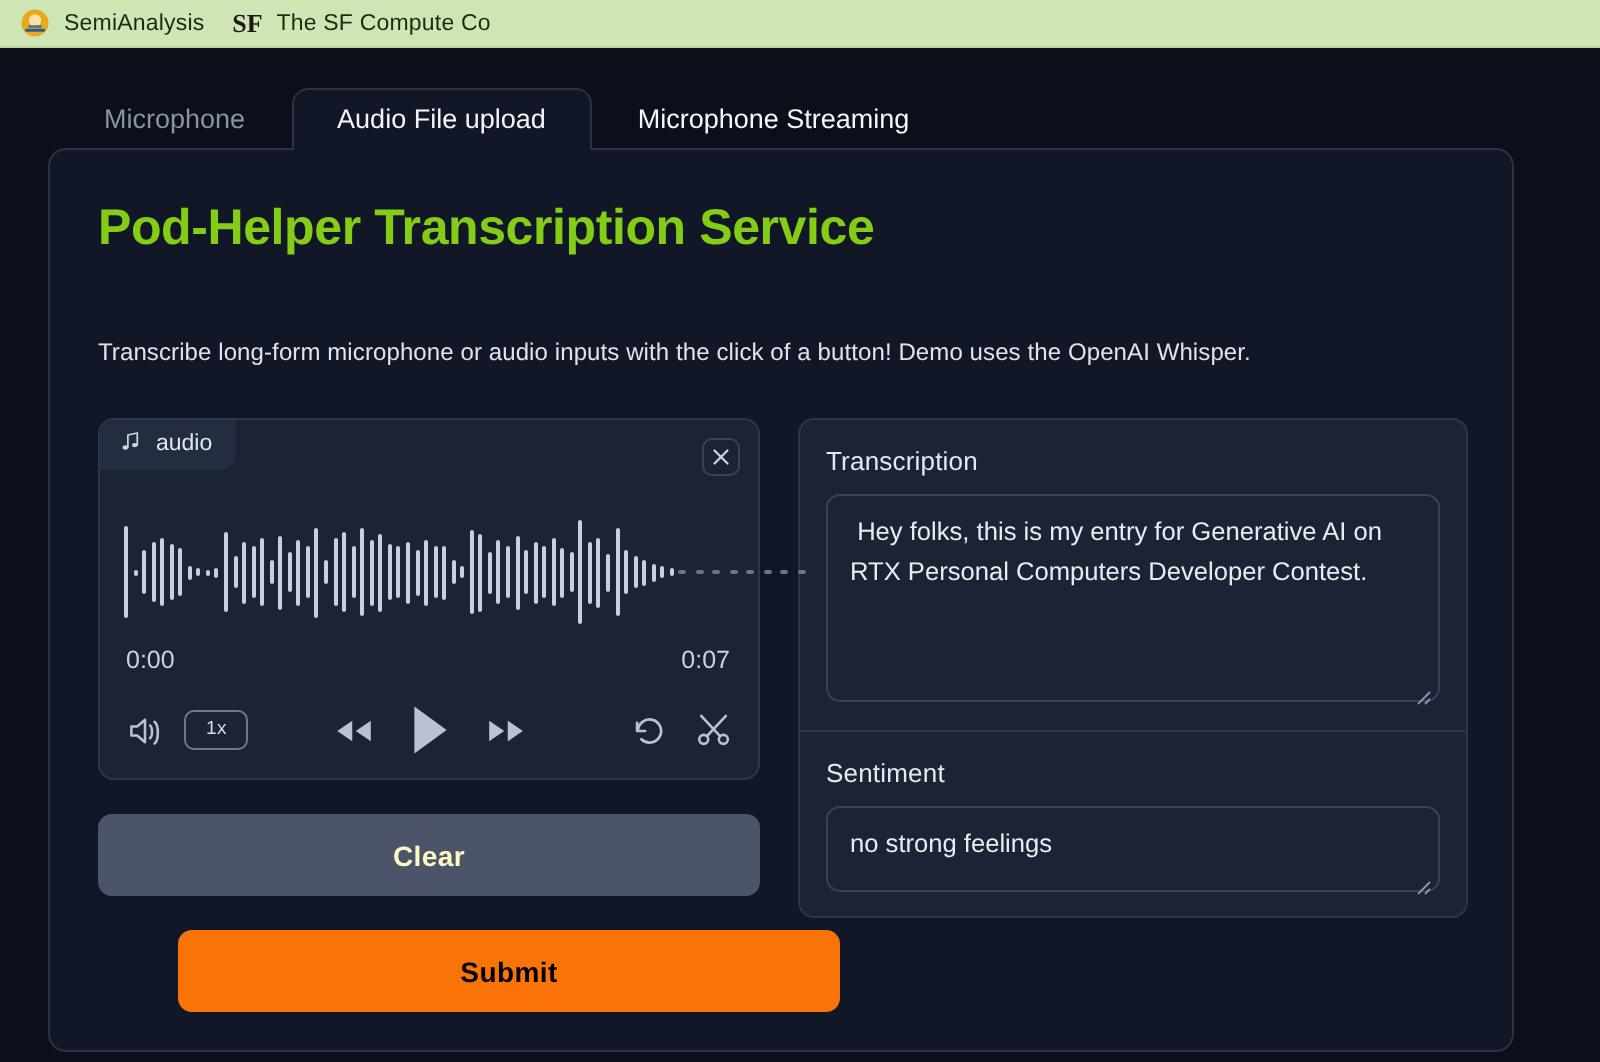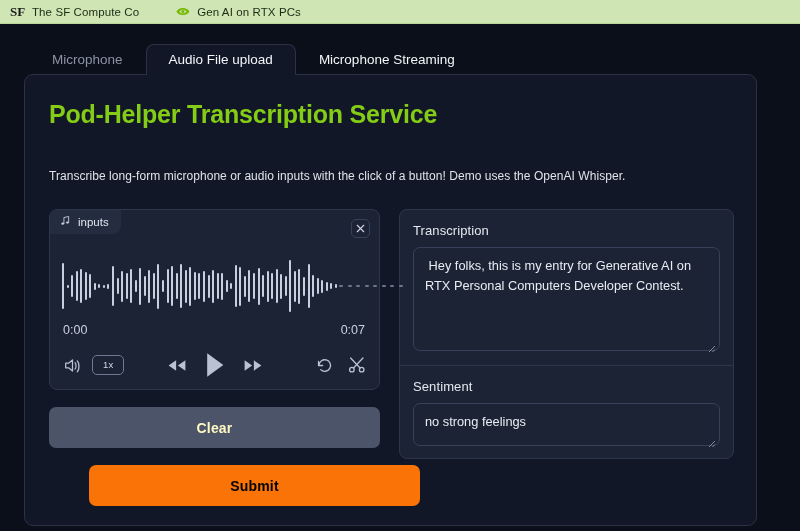--- a/index.html
+++ b/index.html
@@ -297,38 +297,39 @@
     height: 1px;
     background: #2e3649;
     margin: 14px -13px 13px -13px;
   }
 </style>
 </head>
 <body>
 
 <div id="bookmark-bar">
 
+  <div class="bookmark">
+    <span class="bm-icon">
+      <svg width="15" height="15" viewBox="0 0 16 16">
+        <circle cx="8" cy="8" r="7.2" fill="#e8a91c"></circle>
+        <circle cx="8" cy="6.6" r="3.3" fill="#fbe2a0"></circle>
+        <rect x="2.6" y="11.0" width="10.8" height="1.7" rx="0.8" fill="#2f5d8a"></rect>
+        <rect x="4.3" y="9.2" width="7.4" height="1.3" rx="0.6" fill="#3e74a8"></rect>
+      </svg>
+    </span>
+    <span class="bookmark-label">SemiAnalysis</span>
+  </div>
 
   <div class="bookmark">
     <span class="bm-icon">
       <span class="sf-mark">SF</span>
     </span>
     <span class="bookmark-label">The SF Compute Co</span>
   </div>
 
-  <div class="bookmark" style="margin-left:22px;">
-    <span class="bm-icon">
-      <svg width="16" height="11" viewBox="0 0 22 14">
-        <path d="M2 7 C5 2.2 10 1.2 14.5 2.3 C18.5 3.3 20.5 5.5 21 7 C20.2 9.4 16.5 12.2 11.5 12.2 C6.5 12.2 3.2 9.8 2 7 Z" fill="#76b900"></path>
-        <path d="M6.5 7 C8.2 4.6 11.6 4.0 14.2 5.1 C16.2 6.0 17 7.0 17 7 C16.2 8.4 13.7 9.8 11 9.8 C8.6 9.8 7.1 8.5 6.5 7 Z" fill="#cfe5b4"></path>
-        <ellipse cx="11.6" cy="7" rx="2.3" ry="2.3" fill="#76b900"></ellipse>
-      </svg>
-    </span>
-    <span class="bookmark-label">Gen AI on RTX PCs</span>
-  </div>
 
 </div>
 
 <div id="page">
 
   <div id="tab-strip">
     <div class="tab">Microphone</div>
     <div class="tab active">Audio File upload</div>
     <div class="tab bright">Microphone Streaming</div>
   </div>
@@ -345,21 +346,21 @@
         <div id="audio-player">
 
           <div id="player-chip">
             <span>
               <svg width="11" height="11" viewBox="0 0 14 14" fill="none" stroke="#cdd3df" stroke-width="1.1">
                 <path d="M5 11V3.2l6-1.3V9.5" stroke-linecap="round" stroke-linejoin="round"></path>
                 <ellipse cx="3.4" cy="11.1" rx="1.7" ry="1.4" fill="#cdd3df" stroke="none"></ellipse>
                 <ellipse cx="9.4" cy="9.6" rx="1.7" ry="1.4" fill="#cdd3df" stroke="none"></ellipse>
               </svg>
             </span>
-            <span>inputs</span>
+            <span>audio</span>
           </div>
 
           <div id="player-close">
             <svg width="9" height="9" viewBox="0 0 10 10" stroke="#cdd3df" stroke-width="1.25" stroke-linecap="round">
               <line x1="1.4" y1="1.4" x2="8.6" y2="8.6"></line>
               <line x1="8.6" y1="1.4" x2="1.4" y2="8.6"></line>
             </svg>
           </div>
 
           <div id="waveform">

